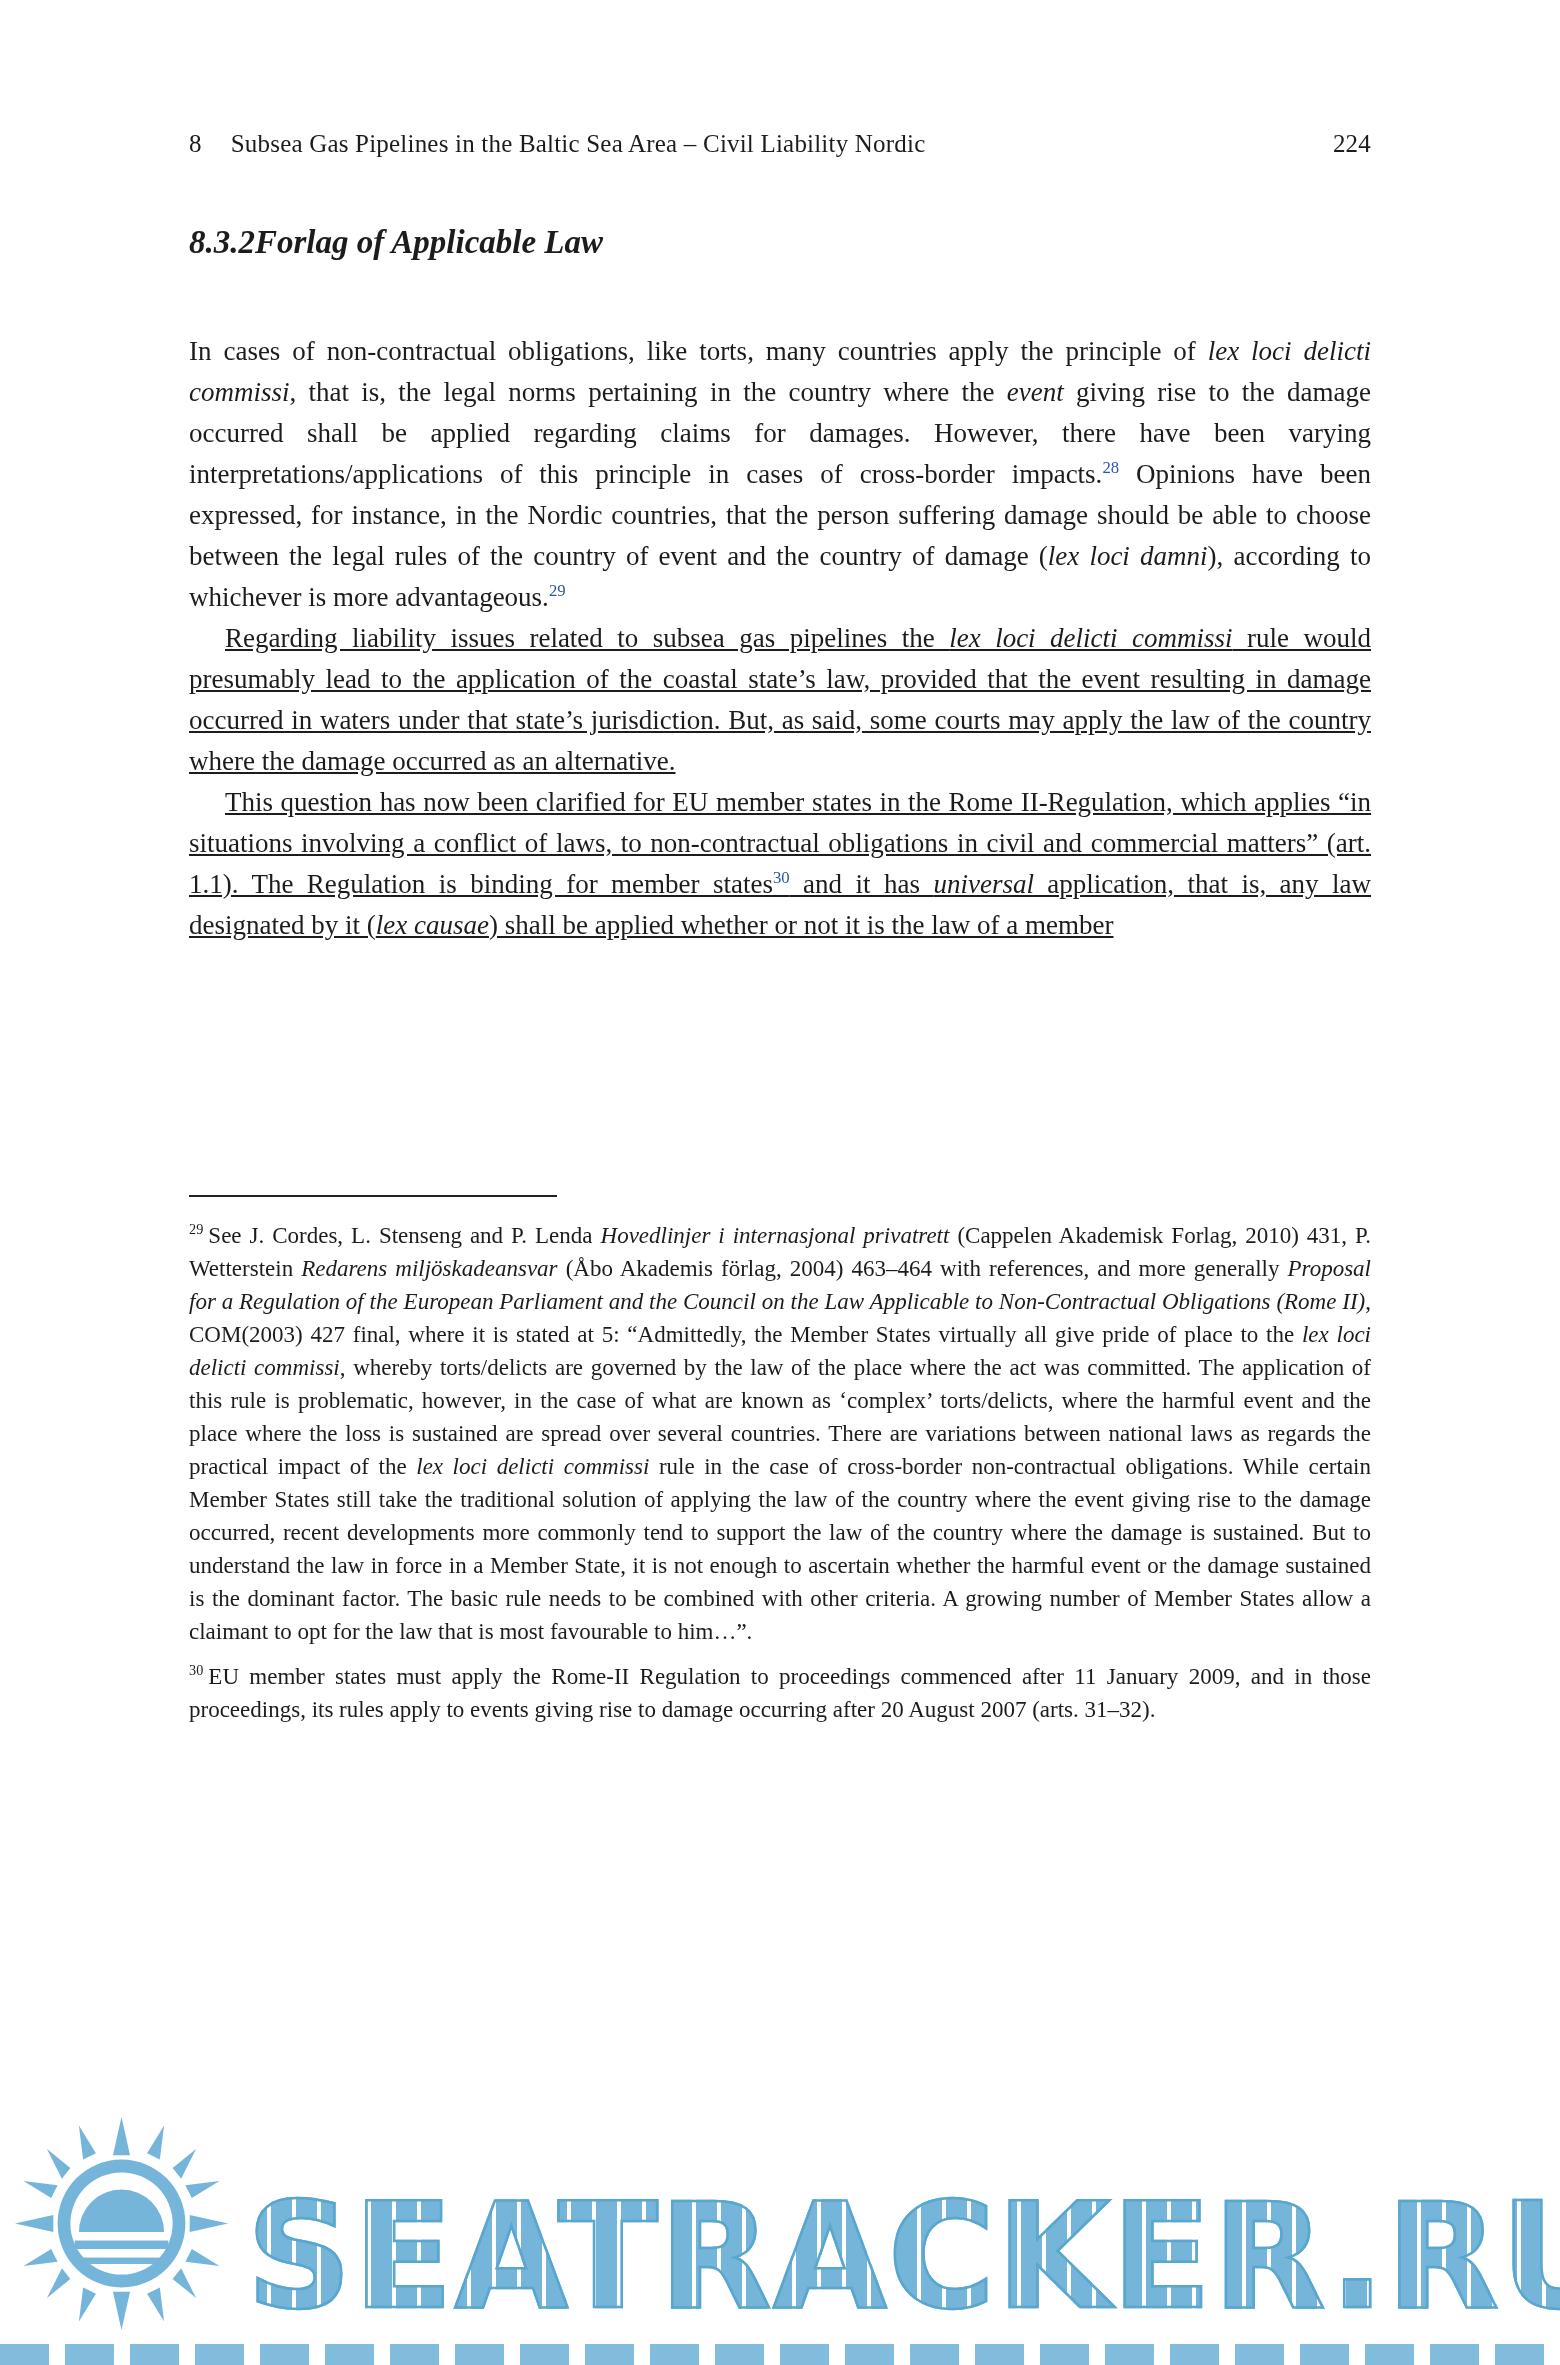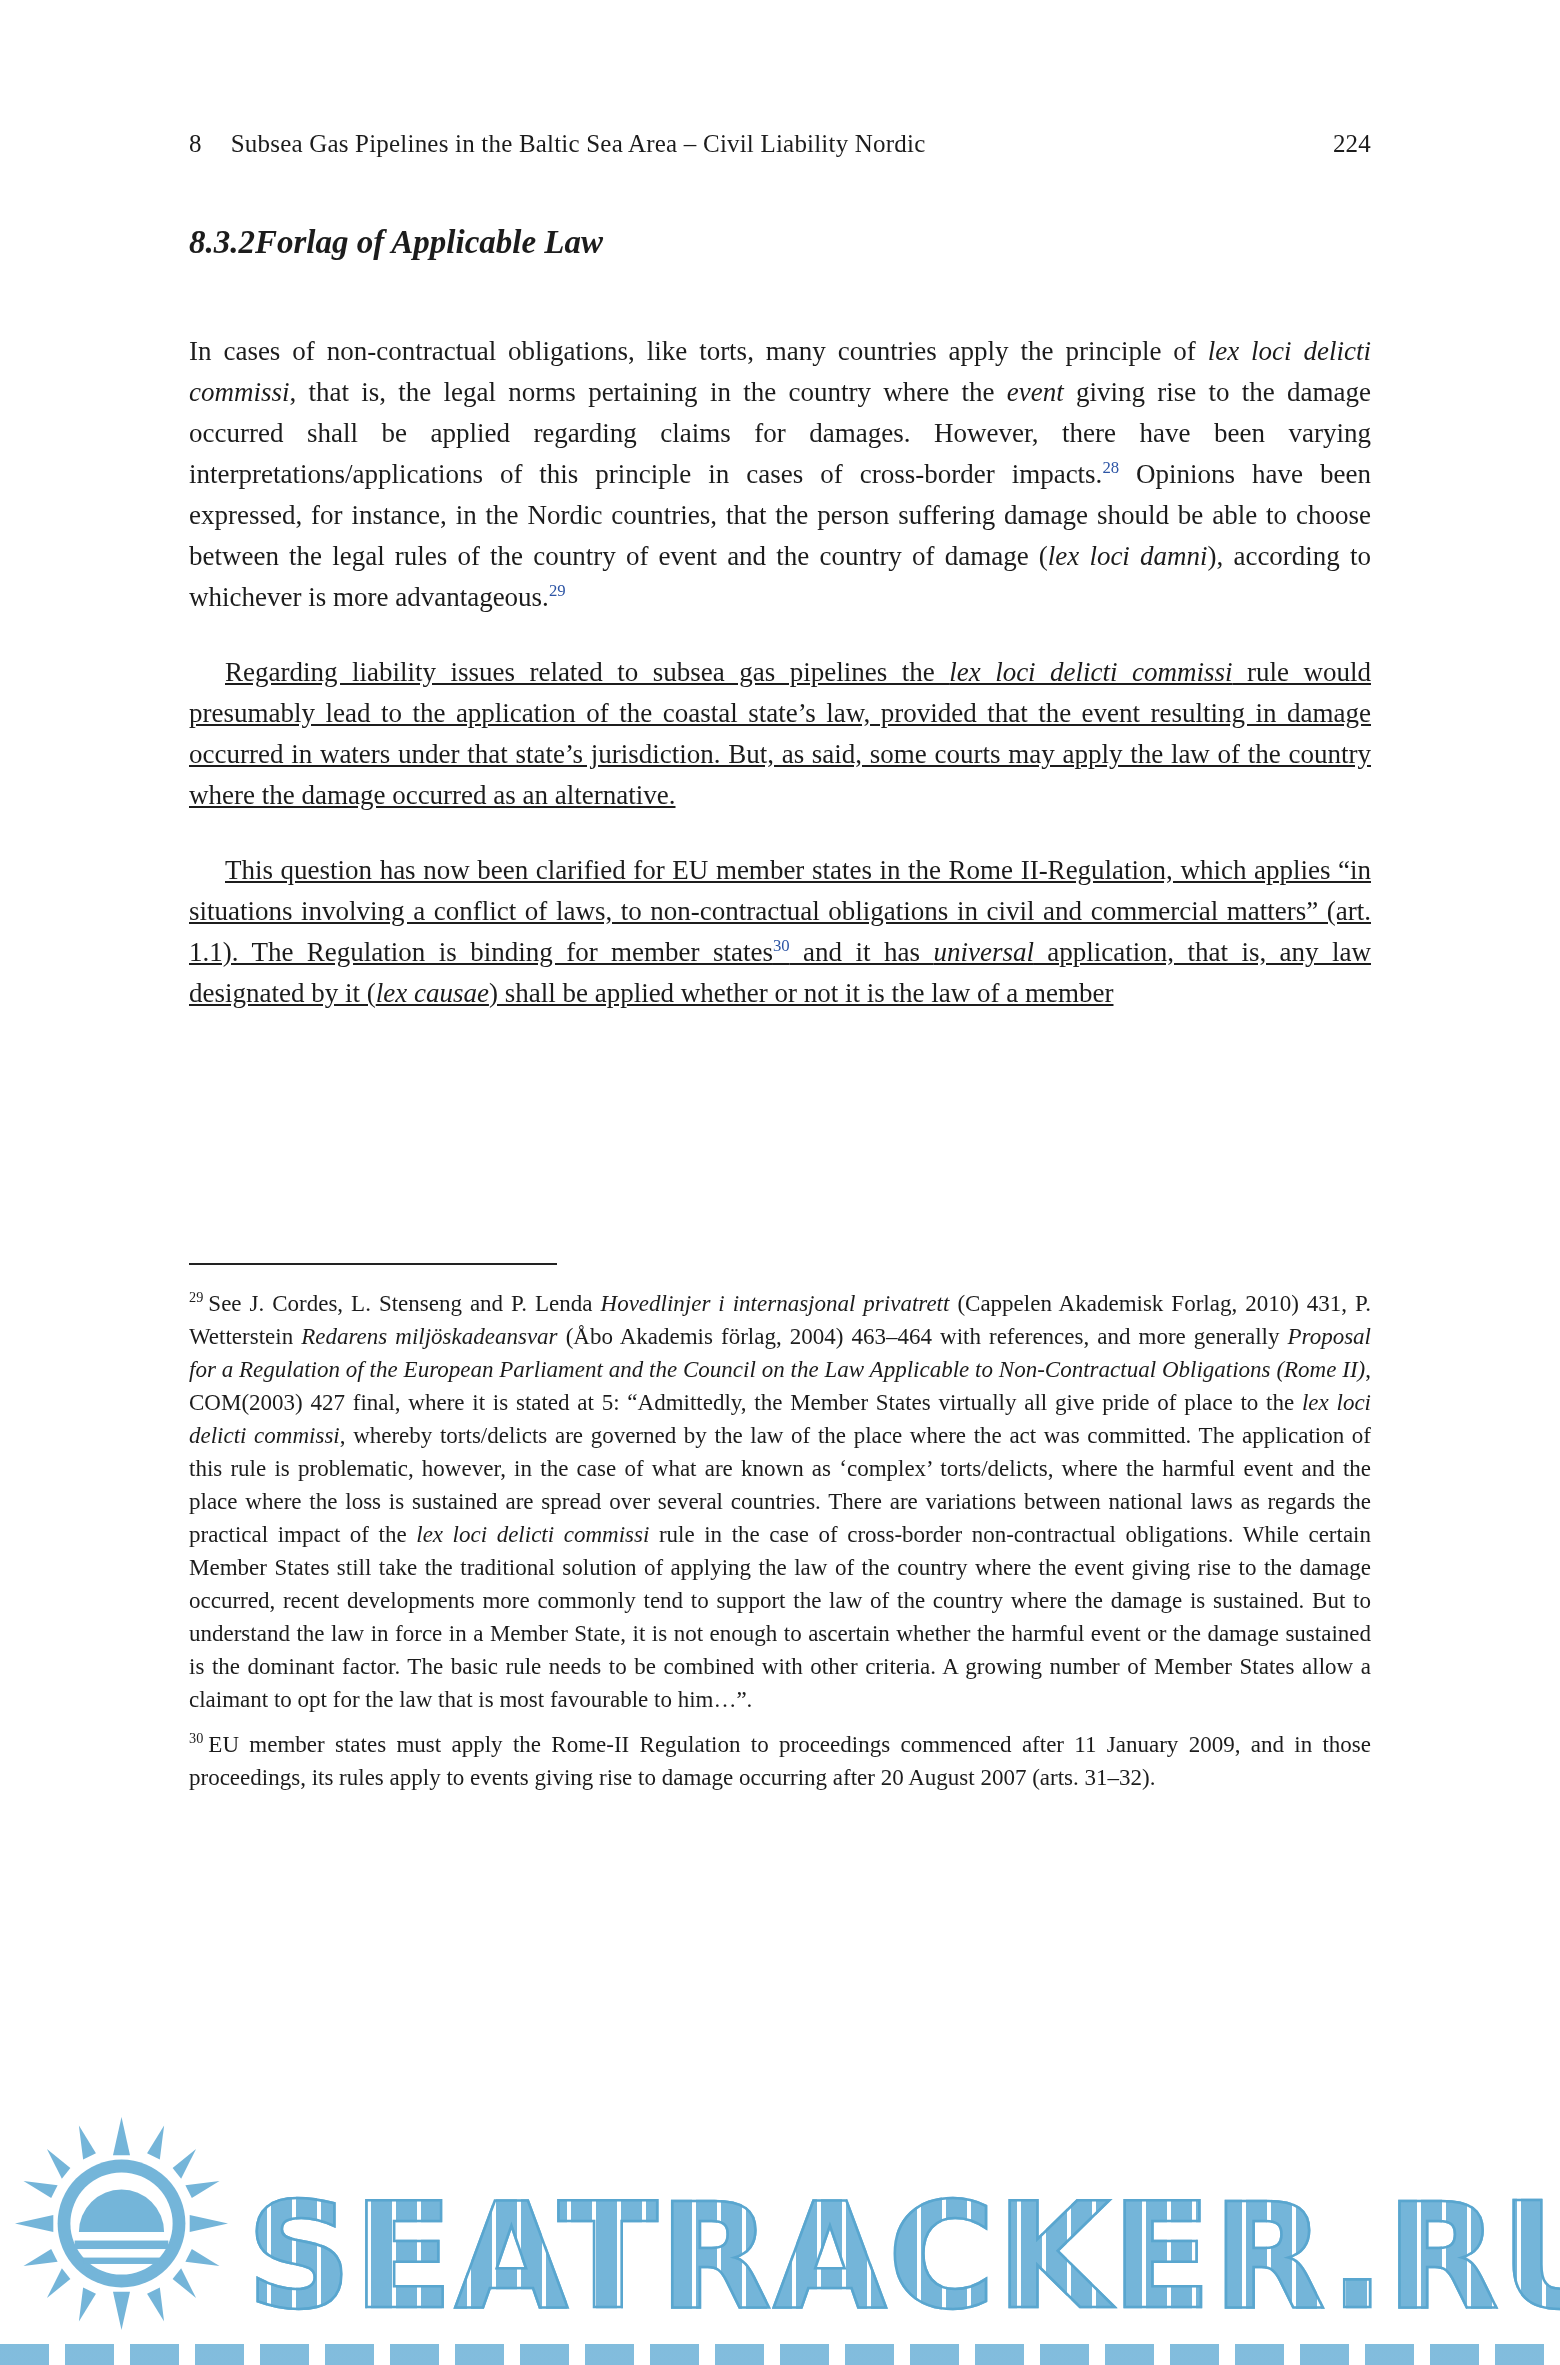--- a/index.html
+++ b/index.html
@@ -30,21 +30,21 @@
     font-weight: bold;
     font-style: italic;
     display: flex;
   }
   .body-text {
     margin-top: 70px;
     font-size: 27px;
     line-height: 41px;
     text-align: justify;
   }
-  .para { text-align: justify; margin-top: 34px; }
+  .para { text-align: justify; }
   .para.indent { text-indent: 36px; text-decoration: underline; }
   sup.fn-ref {
     color: #2d55a5;
     font-size: 0.62em;
     line-height: 0;
     vertical-align: super;
   }
   .footnotes {
     margin-top: 249px;
   }

